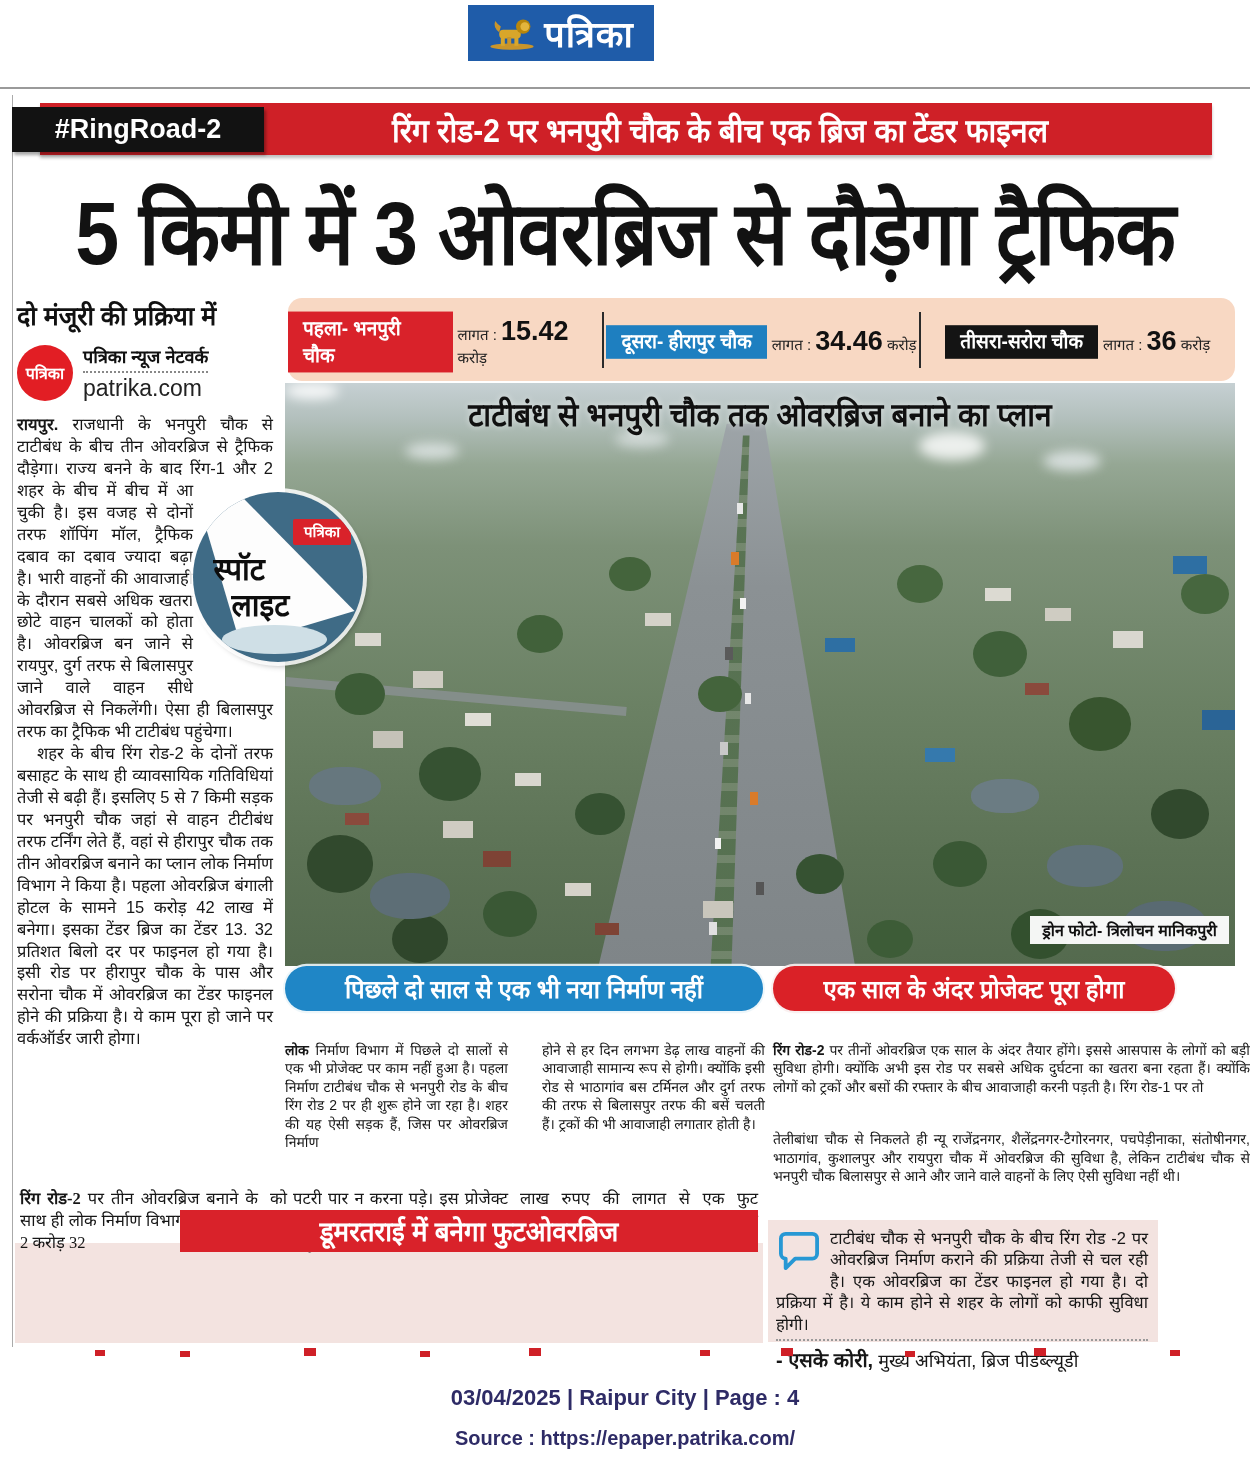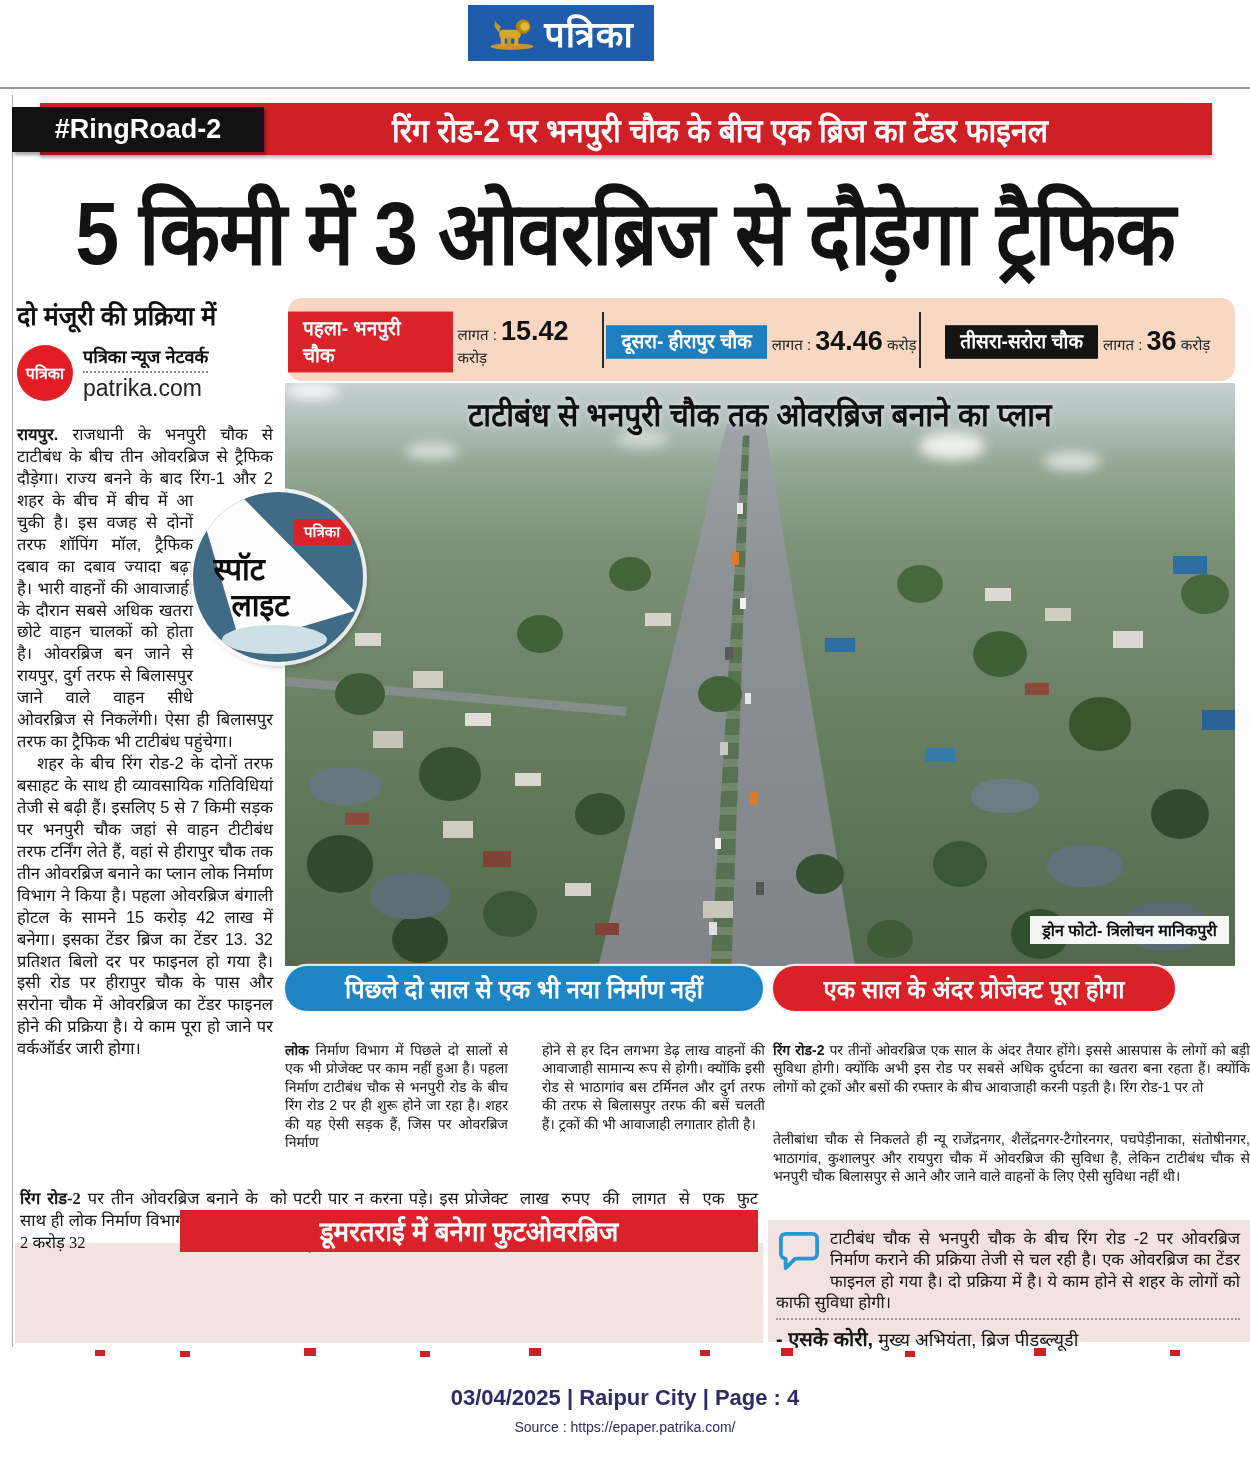--- a/index.html
+++ b/index.html
@@ -22,21 +22,21 @@
   
   .main-headline { position:absolute; left:0; top:168px; width:1250px; height:122px; display:flex; align-items:center; justify-content:center; font-size:79px; font-weight:bold; color:#121212; white-space:nowrap; transform:scaleY(1.12); letter-spacing:-1px; }
 
   
   .leftcol { position:absolute; left:17px; top:298px; width:256px; }
   .leftcol-subhead { font-size:25px; font-weight:bold; color:#111; transform:scaleY(1.05); }
   .byline { display:flex; align-items:center; gap:10px; margin-top:12px; }
   .byline-circle { width:56px; height:56px; border-radius:50%; background:#e21e24; color:#fff; font-size:16px; font-weight:bold; display:flex; align-items:center; justify-content:center; flex:0 0 auto; }
   .byline-l1 { font-size:18px; font-weight:bold; color:#111; border-bottom:2px dotted #888; padding-bottom:3px; }
   .byline-l2 { font-size:23px; color:#222; padding-top:2px; }
-  .leftcol-body { margin-top:22px; font-size:16.5px; line-height:1.33; color:#161616; text-align:justify; }
+  .leftcol-body { margin-top:12px; font-size:16.5px; line-height:1.33; color:#161616; text-align:justify; }
   .circle-spacer { float:right; width:86px; height:270px; shape-outside:inset(82px 0 0 0); margin-right:-6px; }
   .leftcol-body p + p { text-indent:20px; }
   .lead-bold { font-weight:bold; }
 
   
   .cost-strip { position:absolute; left:288px; top:298px; width:947px; height:83px; background:#f8d8c3; border-radius:14px; display:flex; align-items:center; }
   .cost-cell { flex:1; display:flex; flex-direction:row; align-items:center; justify-content:center; gap:5px; padding-top:4px; }
   .cost-divider { width:2px; height:56px; background:#2b2b2b; }
   .cost-label { color:#fff; font-size:19px; font-weight:bold; padding:2px 15px 4px; transform:scaleY(1.05); }
   .cost-line { font-size:15px; color:#222; }
@@ -82,35 +82,35 @@
   .two-col.sec-right { left:773px; width:477px;flex-direction:column; }
   .two-col .col { flex:1; }
 
   
   .footbridge-bg { position:absolute; left:15px; top:1243px; width:748px; height:100px; background:#f3e3e0; }
   .footbridge-head { position:absolute; left:180px; top:1211px; width:578px; height:40px; background:#d9222a; color:#fff; font-size:26px; font-weight:bold; display:flex; align-items:center; justify-content:center; transform:scaleY(1.05); z-index:2; }
   .footbridge-cols { position:absolute; left:20px; top:1188px; width:738px; display:flex; gap:12px; font-size:16.5px; line-height:1.32; color:#161616; text-align:justify;font-family:Liberation Serif, serif; }
   .footbridge-cols .col { flex:1; }
 
   
-  .quote-box { position:absolute; left:768px; top:1220px; width:482px; height:122px; background:#f3e3e0; padding:8px 10px 0 8px; }
+  .quote-box { position:absolute; left:768px; top:1220px; width:390px; height:122px; background:#f3e3e0; padding:8px 10px 0 8px; }
   .quote-icon { float:left; width:42px; height:40px; margin:2px 10px 2px 2px; }
   .quote-text { font-size:16.5px; line-height:1.3; color:#161616; text-align:justify; }
   .quote-divider { border-bottom:2px dotted #999; margin:4px 0 5px; clear:both; }
   .quote-attr { font-size:18px; color:#161616; }
   .quote-attr .name { font-weight:bold; font-size:20px; }
 
   
   .cropped-frags { position:absolute; left:0; top:1349px; width:10px; height:6px; background:transparent;
     box-shadow:305px 0 0 1px #cf2027, 420px 2px 0 0 #cf2027, 530px 0 0 1px #cf2027, 700px 1px 0 0 #cf2027, 782px 0 0 1px #cf2027, 905px 2px 0 0 #cf2027, 1035px 0 0 1px #cf2027, 1170px 1px 0 0 #cf2027, 95px 1px 0 0 #cf2027, 180px 2px 0 0 #cf2027; }
 
   
   .footer { position:absolute; left:0; top:1385px; width:1250px; text-align:center; color:#2e2b66; }
   .footer .f1 { font-size:22px; font-weight:bold; }
-  .footer .f2 { font-size:14px; font-weight:normal; margin-top:8px; }
+  .footer .f2 { font-size:20px; font-weight:bold; margin-top:16px; }
 </style>
 </head>
 <body>
 
 <div class="page">
 
   <div class="masthead">
     <svg width="48" height="36" viewBox="0 0 60 42">
       <ellipse cx="30" cy="38" rx="27" ry="4" fill="#c9952a"></ellipse>
       <rect x="14" y="17" width="27" height="11" rx="5" fill="#d8a62a"></rect>

